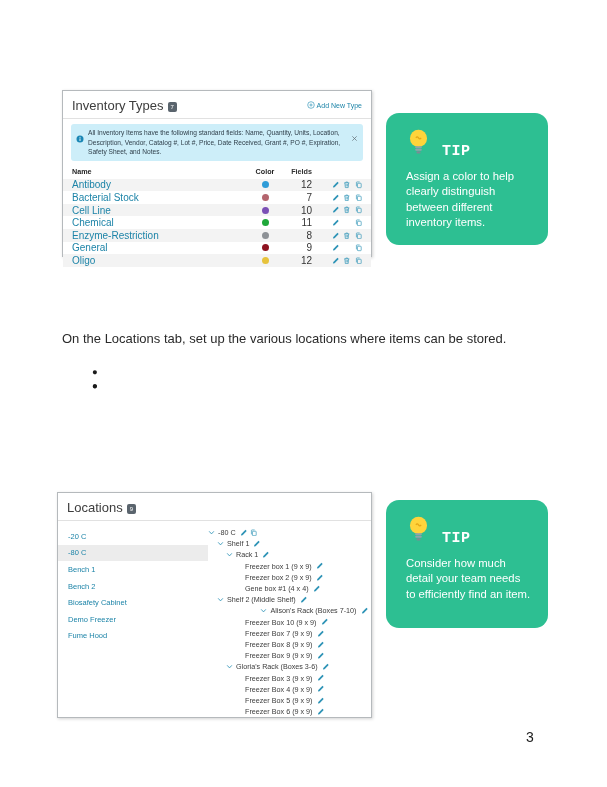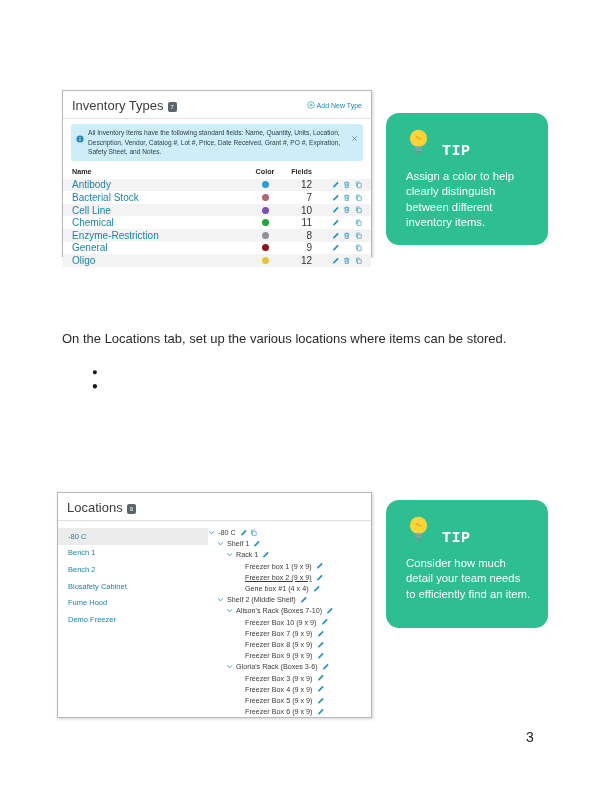--- a/index.html
+++ b/index.html
@@ -343,45 +343,48 @@
 
   <section class="panel" id="locations-panel">
     <div class="panel-header">
       <span>
         <span class="panel-title">Locations</span><span class="badge">9</span>
       </span>
     </div>
     <div class="loc-body">
       <div class="loc-list">
 
+          <div class="loc-item">
+            <span>-20 C</span>
+          </div>
 
           <div class="loc-item selected">
             <span>-80 C</span>
           </div>
 
 
           <div class="loc-item">
             <span>Bench 1</span>
           </div>
 
           <div class="loc-item">
             <span>Bench 2</span>
           </div>
 
 
           <div class="loc-item">
             <span>Biosafety Cabinet</span>
           </div>
 
           <div class="loc-item">
+            <span>Demo Freezer</span>
+          </div>
+
+          <div class="loc-item">
             <span>Fume Hood</span>
-          </div>
-
-          <div class="loc-item">
-            <span>Demo Freezer</span>
           </div>
         </div>
       <div class="tree">
 
           <div class="tree-row" style="padding-left: 0px;">
             <span class="chev">
               <svg width="7" height="7" viewBox="0 0 15 15">
                 <use href="#i-chev"></use>
               </svg>
             </span>
@@ -436,21 +439,21 @@
             </span>
             <span class="tree-label">Freezer box 1 (9 x 9)</span>
             <span class="ico">
               <svg width="7.5" height="7.5" viewBox="0 0 16 16">
                 <use href="#i-pencil"></use>
               </svg>
             </span>
 
           </div>
 
-          <div class="tree-row" style="padding-left: 27px; text-decoration: underline;">
+          <div class="tree-row" style="padding-left: 27px;">
             <span class="chev" style="visibility: hidden;">
               <svg width="7" height="7" viewBox="0 0 15 15">
                 <use href="#i-chev"></use>
               </svg>
             </span>
             <span class="tree-label">Freezer box 2 (9 x 9)</span>
             <span class="ico">
               <svg width="7.5" height="7.5" viewBox="0 0 16 16">
                 <use href="#i-pencil"></use>
               </svg>
@@ -481,21 +484,21 @@
             </span>
             <span class="tree-label">Shelf 2 (Middle Shelf)</span>
             <span class="ico">
               <svg width="7.5" height="7.5" viewBox="0 0 16 16">
                 <use href="#i-pencil"></use>
               </svg>
             </span>
 
           </div>
 
-          <div class="tree-row" style="padding-left: 18px;">
+          <div class="tree-row" style="padding-left: 18px; justify-content: flex-end;">
             <span class="chev">
               <svg width="7" height="7" viewBox="0 0 15 15">
                 <use href="#i-chev"></use>
               </svg>
             </span>
             <span class="tree-label">Alison's Rack (Boxes 7-10)</span>
             <span class="ico">
               <svg width="7.5" height="7.5" viewBox="0 0 16 16">
                 <use href="#i-pencil"></use>
               </svg>

